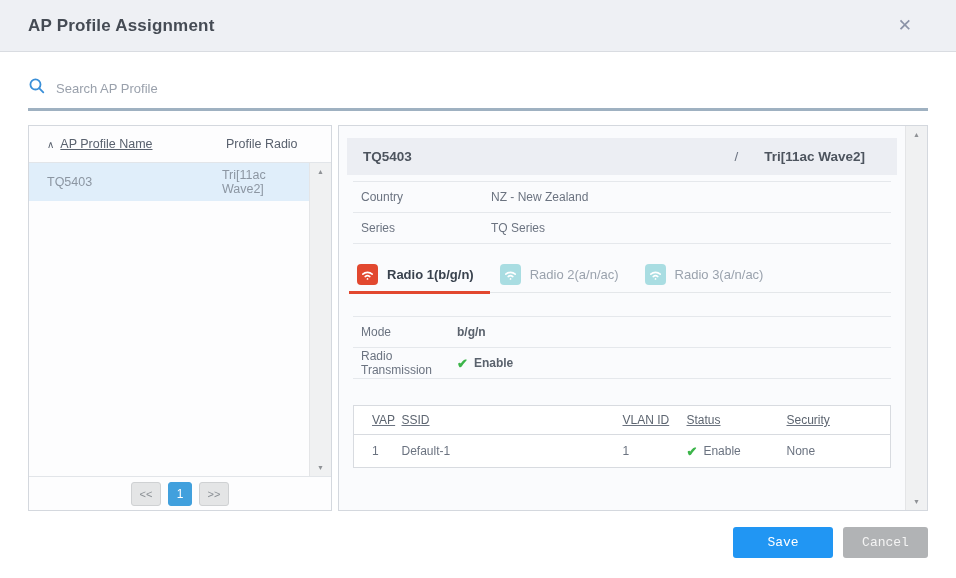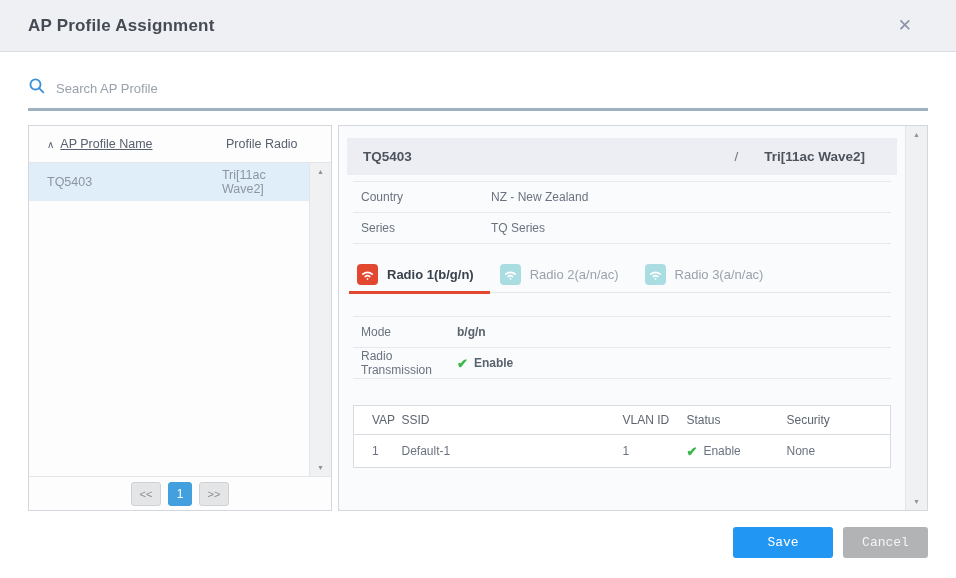--- a/index.html
+++ b/index.html
@@ -86,21 +86,21 @@
   .radio-row .r-label { width:96px; flex:0 0 auto; }
   .check-icon { color:#3cb54a; font-size:13px; font-weight:bold; margin-right:6px; }
   .bold-val { font-weight:bold; color:#5a626d; }
   .status-cell { display:flex; align-items:center; }
 
   .vap-table { margin:26px 6px 0; width:calc(100% - 12px); max-width:538px;
     border-collapse:collapse; background:#fff; font-size:12px; color:#6b7380; }
   .vap-table th, .vap-table td { border:none; text-align:left; font-weight:normal; }
   .vap-table thead tr { height:29px; }
   .vap-table tbody tr { height:33px; }
-  .vap-table thead { border-bottom:1px solid #d8dbe0; }
+  .vap-table thead { border-bottom:1px solid #d8dbe0;text-decoration:underline; }
   .vap-table { border:1px solid #d8dbe0; }
   .vap-table th { color:#5d6570; }
   .col-vap   { width:42px;  padding-left:18px; }
   .col-ssid  { width:227px; padding-left:6px; }
   .col-vlan  { width:64px;  padding-left:0; }
   .col-stat  { width:100px; padding-left:0; }
   .col-sec   { padding-left:0; }
 
   
   .dlg-footer { position:absolute; right:28px; bottom:20px; display:flex; gap:10px; }

